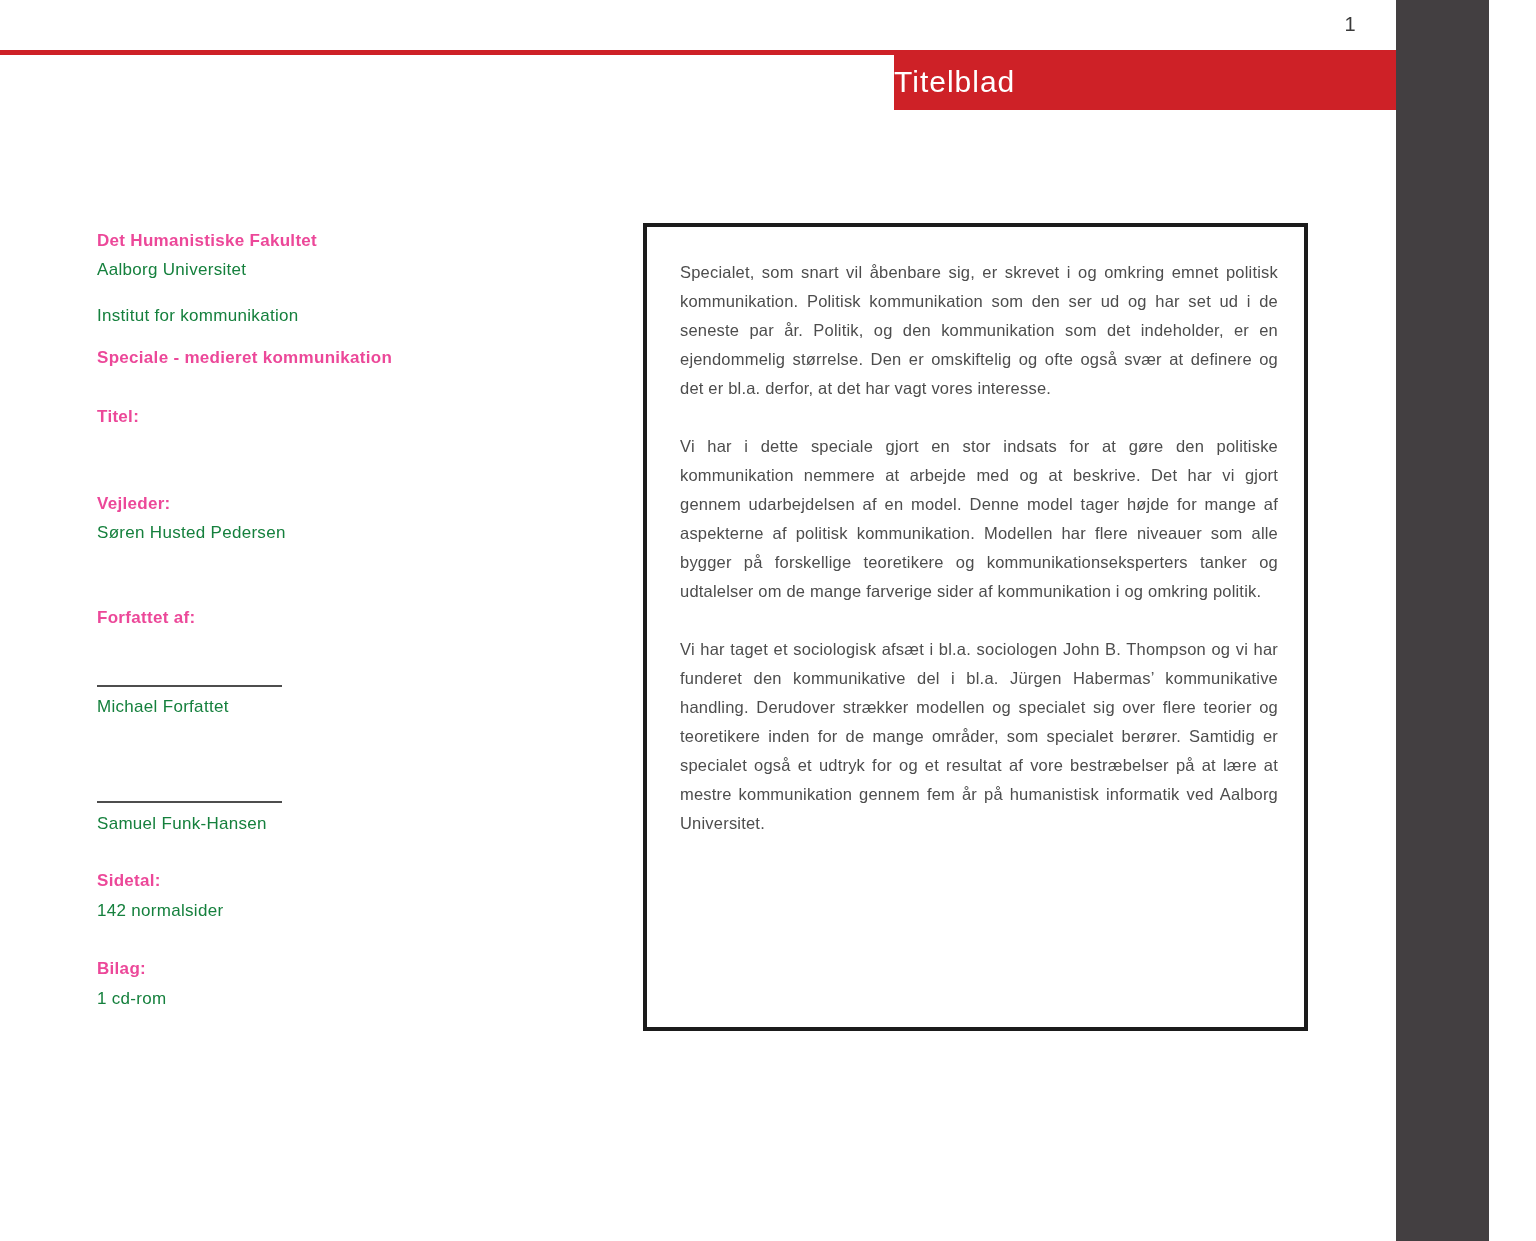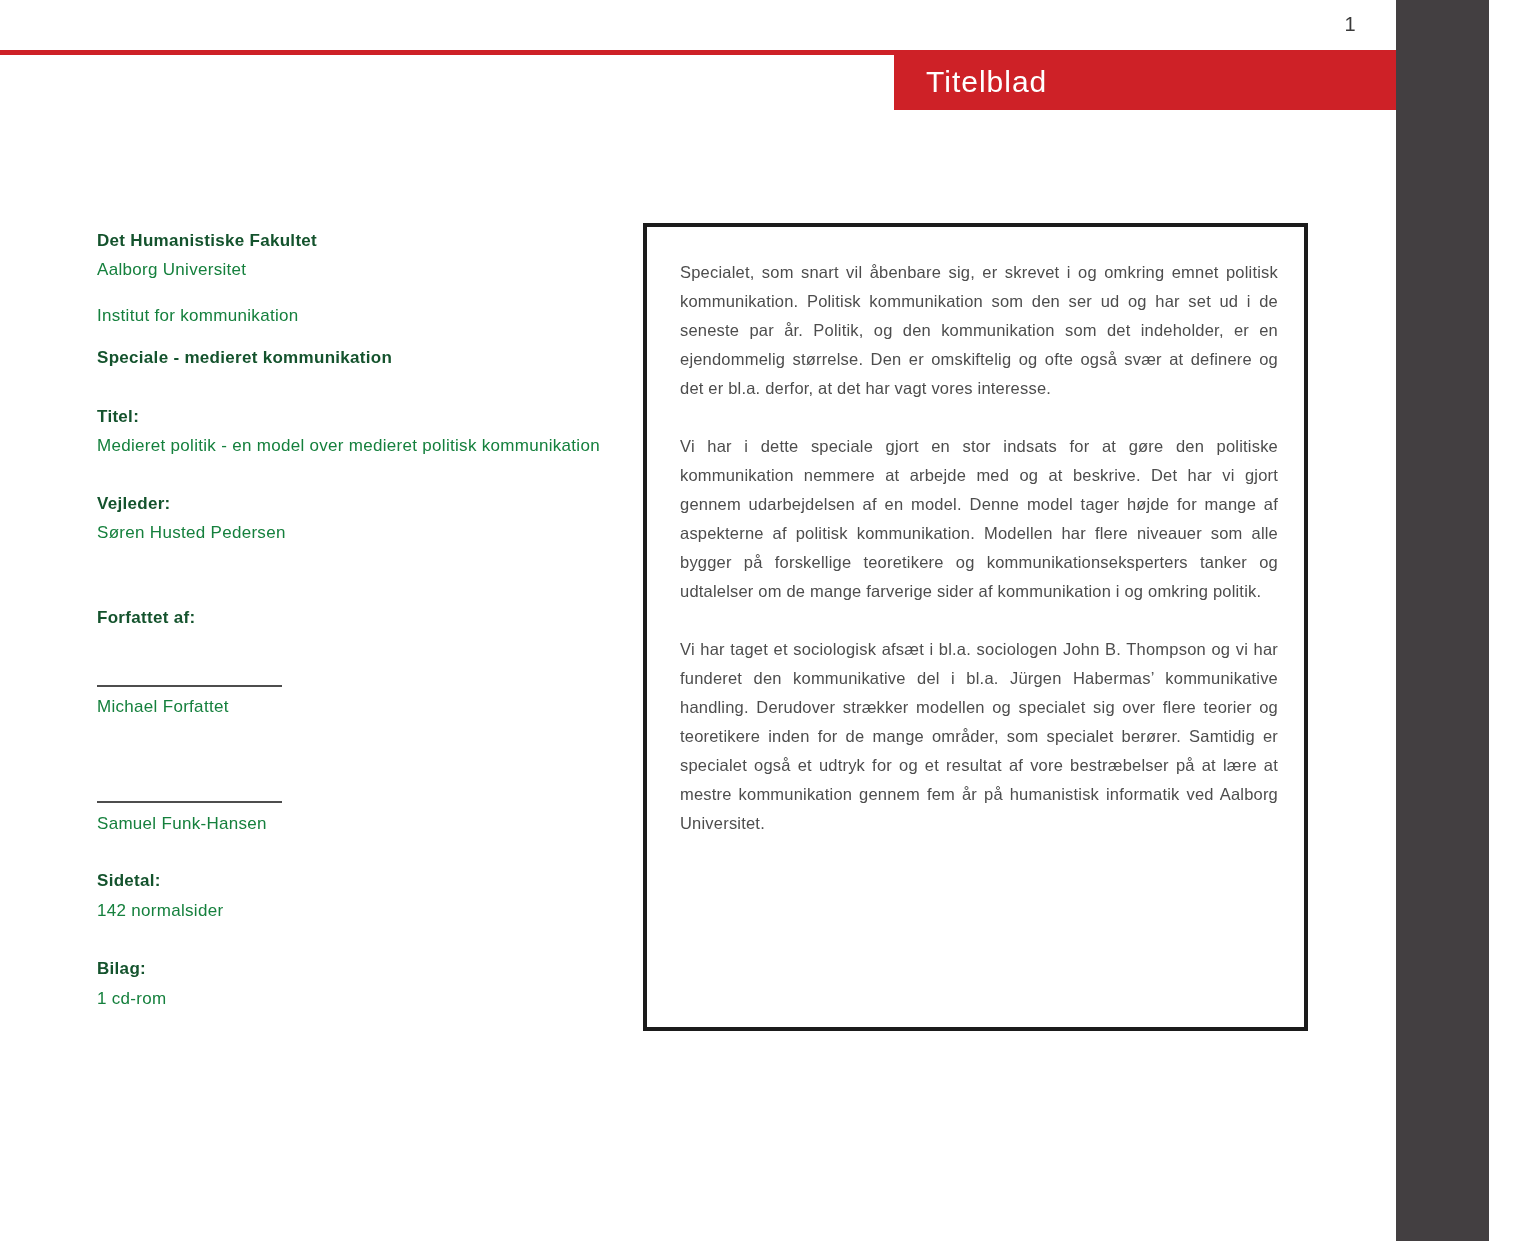--- a/index.html
+++ b/index.html
@@ -25,21 +25,20 @@
     width: 509px; height: 57px;
     background: #CE2127;
     display: flex;
     align-items: center;
   }
   .banner-title {
     color: #ffffff;
     font-size: 30px;
     font-weight: 400;
     letter-spacing: 1px;
-    padding-left: 32px;
   }
   .page-number {
     position: absolute;
     left: 1340px; top: 13px;
     width: 20px;
     font-size: 20px;
     color: #3a3a3a;
     text-align: center;
   }
   
@@ -53,21 +52,21 @@
   .lline {
     position: absolute;
     left: 97px;
     font-size: 17px;
     color: #15803d;
     letter-spacing: 0.3px;
     white-space: nowrap;
   }
   .lline.bold {
     font-weight: 700;
-    color: #14532d;
+    color: #ec4899;
   }
   .sigline {
     position: absolute;
     left: 97px;
     width: 185px;
     height: 0;
     border-bottom: 2px solid #4d4d4d;
   }
   
   .abstract-box {
@@ -99,21 +98,20 @@
   <div class="page-number">1</div>
   <div class="side-strip"></div>
 
   <div class="lline bold" style="top:231px">Det Humanistiske Fakultet</div>
   <div class="lline" style="top:260px">Aalborg Universitet</div>
   <div class="lline" style="top:306px">Institut for kommunikation</div>
 
   <div class="lline bold" style="top:348px">Speciale - medieret kommunikation</div>
 
   <div class="lline bold" style="top:407px">Titel:</div>
-  <div class="lline" style="top:436px">Medieret politik - en model over medieret politisk kommunikation</div>
 
   <div class="lline bold" style="top:494px">Vejleder:</div>
   <div class="lline" style="top:523px">Søren Husted Pedersen</div>
 
   <div class="lline bold" style="top:608px">Forfattet af:</div>
 
   <div class="sigline" style="top:685px"></div>
   <div class="lline" style="top:697px">Michael Forfattet</div>
 
   <div class="sigline" style="top:801px"></div>

